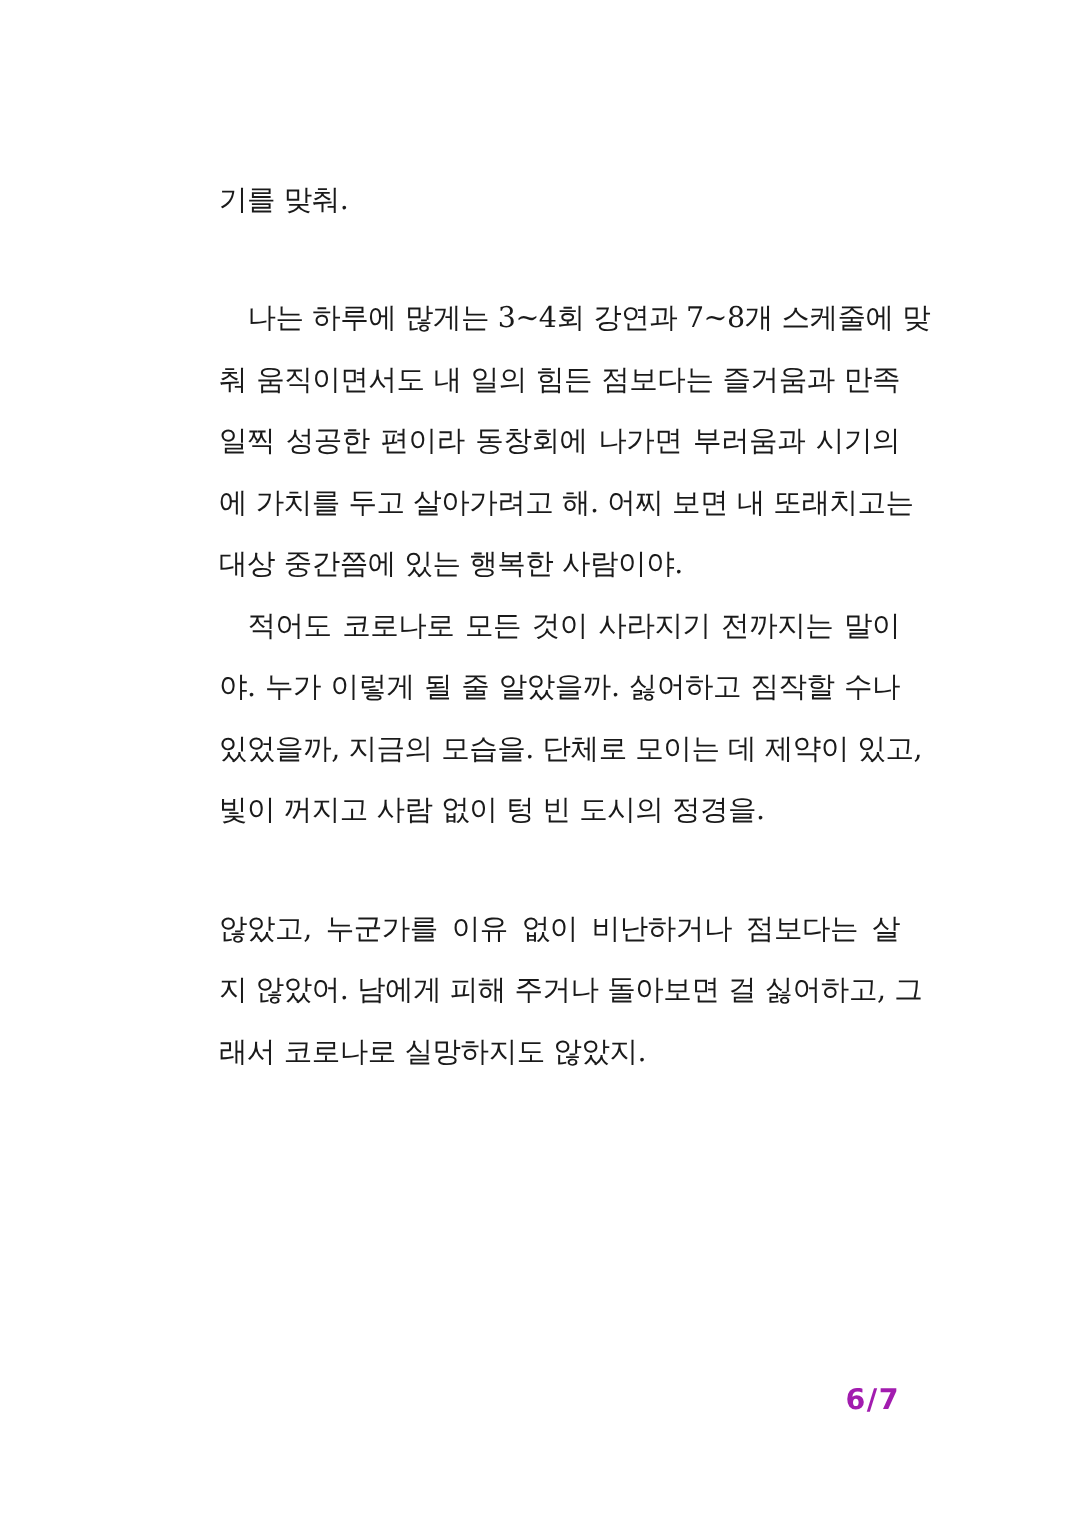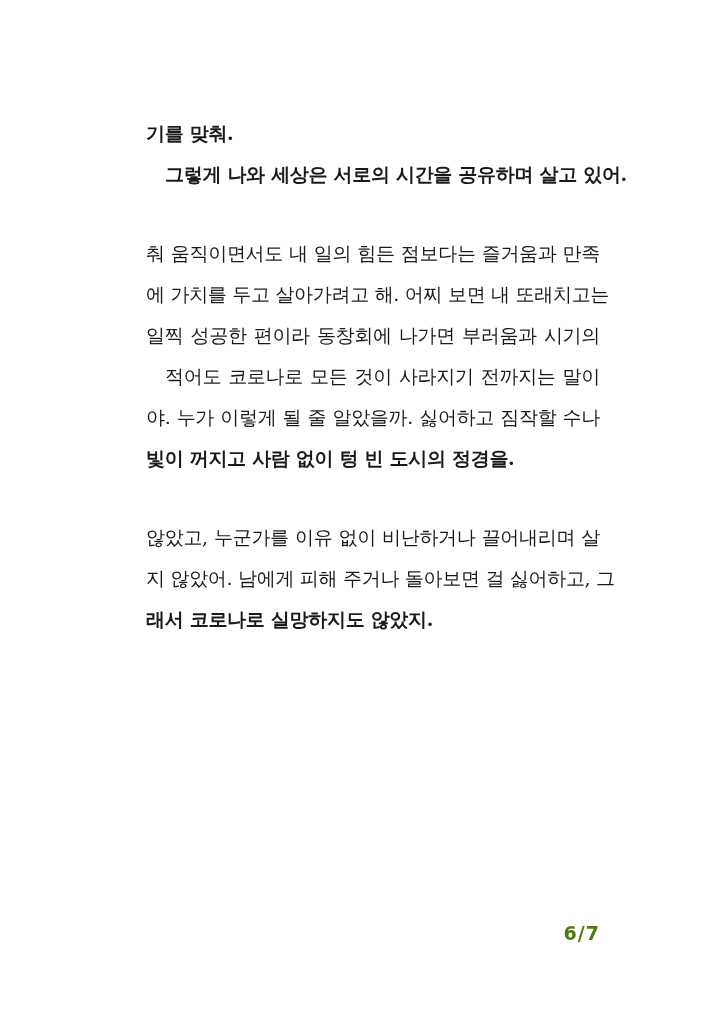--- a/index.html
+++ b/index.html
@@ -32,21 +32,20 @@
     .line {
       height: 41px;
       line-height: 41px;
       white-space: nowrap;
       text-align: justify;
       text-align-last: justify;
       letter-spacing: -0.3px;
     }
     .line.last {
       text-align-last: left;
-      font-weight: bold;
     }
     .line.indent {
       padding-left: 19px;
     }
     .gap {
       height: 38px;
     }
     .page-number {
       position: absolute;
       left: 560px;
@@ -63,42 +62,42 @@
 </head>
 <body>
 
 <div class="page">
   <div class="text-block">
 
     <div>
       <div class="line last">기를 맞춰.</div>
     </div>
 
-    <div>
-      <div class="line indent last">그렇게 나와 세상은 서로의 시간을 공유하며 살고 있어.</div>
-    </div>
 
     <div class="gap"></div>
 
     <div>
+      <div class="line indent">나는 하루에 많게는 3~4회 강연과 7~8개 스케줄에 맞</div>
       <div class="line">춰 움직이면서도 내 일의 힘든 점보다는 즐거움과 만족</div>
+      <div class="line">일찍 성공한 편이라 동창회에 나가면 부러움과 시기의</div>
       <div class="line">에 가치를 두고 살아가려고 해. 어찌 보면 내 또래치고는</div>
-      <div class="line">일찍 성공한 편이라 동창회에 나가면 부러움과 시기의</div>
+      <div class="line last">대상 중간쯤에 있는 행복한 사람이야.</div>
     </div>
 
     <div>
       <div class="line indent">적어도 코로나로 모든 것이 사라지기 전까지는 말이</div>
       <div class="line">야. 누가 이렇게 될 줄 알았을까. 싫어하고 짐작할 수나</div>
+      <div class="line">있었을까, 지금의 모습을. 단체로 모이는 데 제약이 있고,</div>
       <div class="line last">빛이 꺼지고 사람 없이 텅 빈 도시의 정경을.</div>
     </div>
 
     <div class="gap"></div>
 
     <div>
-      <div class="line">않았고, 누군가를 이유 없이 비난하거나 끌어내리며 살</div>
+      <div class="line">않았고, 누군가를 이유 없이 비난하거나 점보다는 살</div>
       <div class="line">지 않았어. 남에게 피해 주거나 돌아보면 걸 싫어하고, 그</div>
       <div class="line last">래서 코로나로 실망하지도 않았지.</div>
     </div>
 
   </div>
 
-  <div class="page-number" style="color: #4d7c0f;">6/7</div>
+  <div class="page-number" style="color: #a21caf;">6/7</div>
 </div>
 
 </body></html>

